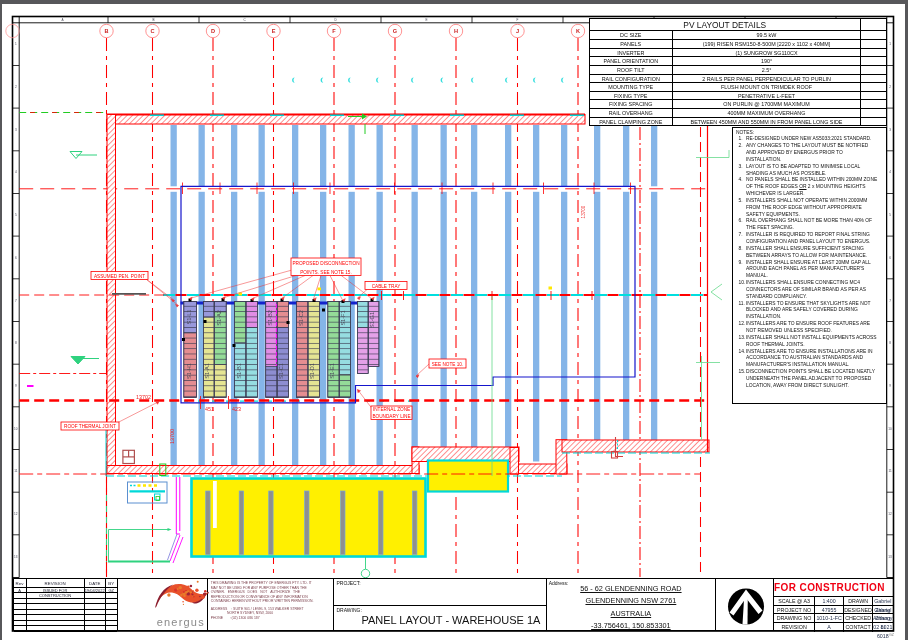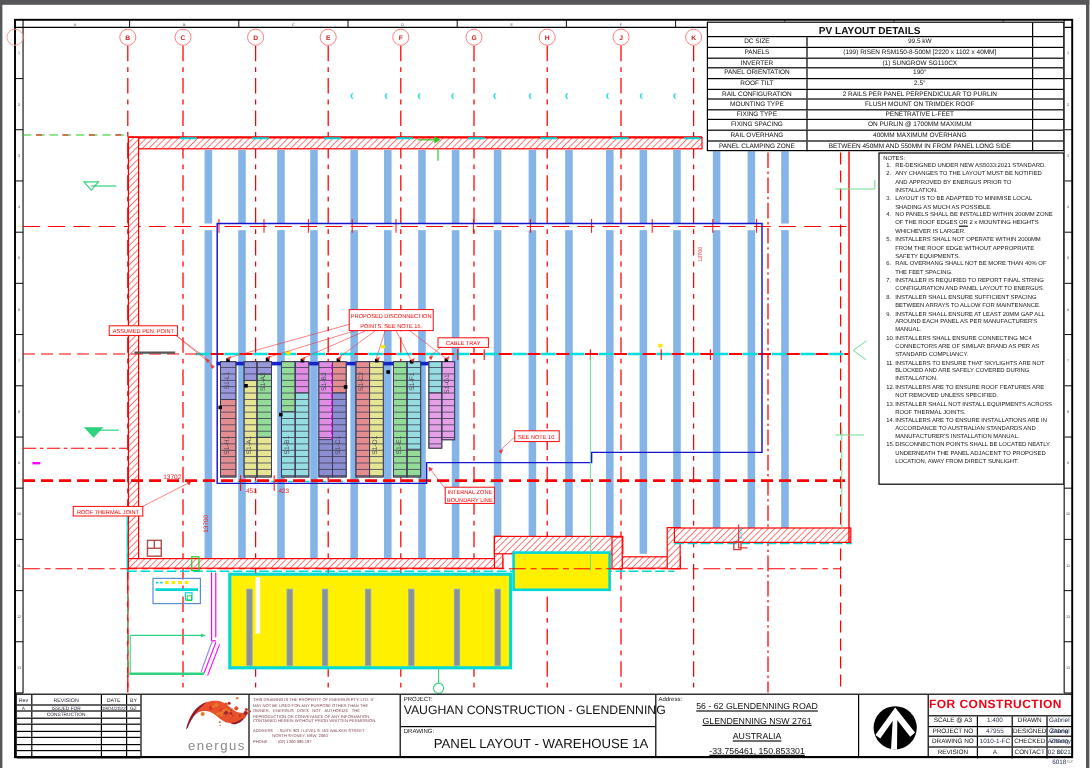--- a/index.html
+++ b/index.html
@@ -1,19 +1,19 @@
 <!DOCTYPE html>
 <html><head><meta charset="utf-8">
 <style>
 * { margin:0; padding:0; box-sizing:border-box; }
 html,body { width:908px; height:640px; background:#fff; font-family:"Liberation Sans", sans-serif; overflow:hidden; }
 #page { position:relative; width:908px; height:640px; background:#fff; }
 .abs { position:absolute; }
 #pvtable { background:#fff; left:588.5px; top:18px; width:298.3px; height:107.5px; border:1.3px solid #000; font-size:5.4px; color:#111; }
-#pvtable .pvtitle { height:12.4px; border-bottom:1px solid #000; } #pvtable .pvtitle div { width:271.5px; border-right:1px solid #000; height:12.4px; text-align:center; font-weight:bold; font-size:8.4px; line-height:12.4px; }
+#pvtable .pvtitle { height:12.4px; border-bottom:1px solid #000; } #pvtable .pvtitle div { width:271.5px; border-right:1px solid #000; height:12.4px; text-align:center; font-weight:normal; font-size:8.4px; line-height:12.4px; }
 .pvrow { display:flex; height:8.64px; border-bottom:1px solid #000; }
 .pvrow:last-child { border-bottom:none; }
 .pvl { width:83.5px; border-right:1px solid #000; text-align:center; line-height:8.4px; }
 .pvv { width:188px; border-right:1px solid #000; text-align:center; line-height:8.4px; } .pve { flex:1; }
 #notes { background:#fff; left:732px; top:127px; width:154.5px; height:277px; border:1.1px solid #000; font-size:4.9px; color:#111; padding:1.5px 2px 0 3px; line-height:6.85px; }
 .nitem { display:flex; }
 .nnum { width:10px; flex:none; padding-left:2.5px; }
 .ntxt { flex:1; }
 #tblock { left:12.5px; top:577.5px; width:881px; height:53.5px; border:1.5px solid #000; display:flex; }
 #revtable { width:107px; border-right:1.3px solid #000; font-size:4px; color:#223; }
@@ -783,21 +783,20 @@
 OWNER.&nbsp;&nbsp;&nbsp;ENERGUS&nbsp;&nbsp;&nbsp;DOES&nbsp;&nbsp;&nbsp;NOT&nbsp;&nbsp;&nbsp;AUTHORIZE&nbsp;&nbsp;&nbsp;THE<br>
 REPRODUCTION OR CONVEYANCE OF ANY INFORMATION<br>
 CONTAINED HEREIN WITHOUT PRIOR WRITTEN PERMISSION.
 <div style="margin-top:3px">ADDRESS&nbsp;&nbsp;&nbsp;&nbsp;: SUITE 901 / LEVEL 9, 153 WALKER STREET<br>
 &nbsp;&nbsp;&nbsp;&nbsp;&nbsp;&nbsp;&nbsp;&nbsp;&nbsp;&nbsp;&nbsp;&nbsp;&nbsp;&nbsp;&nbsp;&nbsp;&nbsp;NORTH SYDNEY, NSW, 2060<br>
 PHONE&nbsp;&nbsp;&nbsp;&nbsp;&nbsp;&nbsp;&nbsp;: (02) 1300 086 187</div>
 </div>
 
 <div id="projcell">
 <div class="tiny">PROJECT:</div>
-<div class="big1">VAUGHAN CONSTRUCTION - GLENDENNING</div>
 <div class="dvd"></div>
 <div class="tiny2">DRAWING:</div>
 <div class="big2">PANEL LAYOUT - WAREHOUSE 1A</div>
 </div>
 
 <div id="addrcell">
 <div class="tiny">Address:</div>
 <div class="lines">56 - 62 GLENDENNING ROAD<br>GLENDENNING NSW 2761<br>AUSTRALIA<br>-33.756461, 150.853301</div>
 </div>
 

